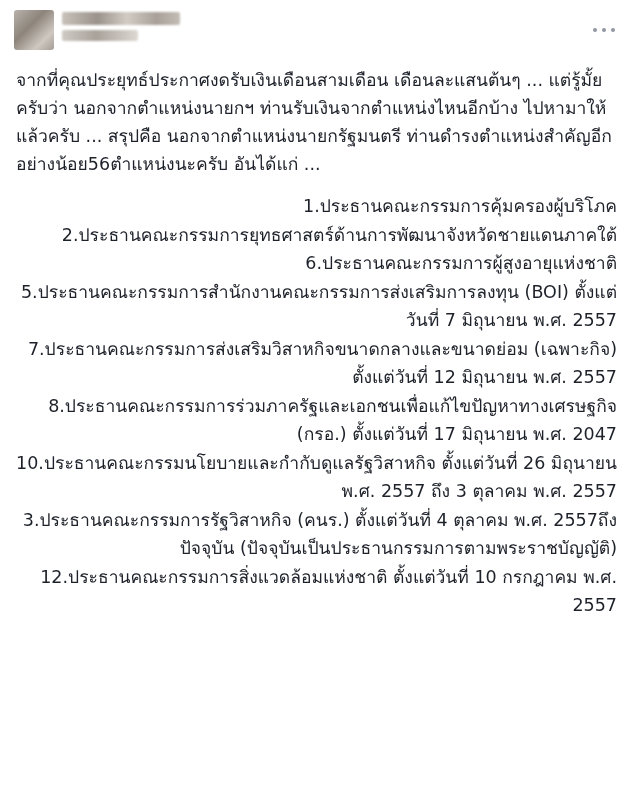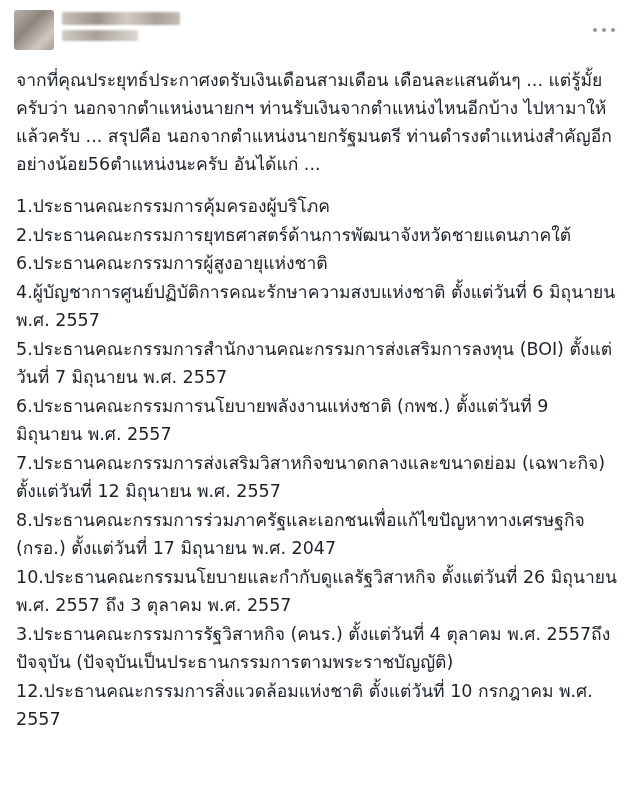--- a/index.html
+++ b/index.html
@@ -98,20 +98,21 @@
     margin: 0;
     padding: 0;
   }
   ol.items li {
     font-size: 17.5px;
     line-height: 28.5px;
     color: #1d2129;
     margin: 0;
     padding: 0;
     word-break: break-word;
+    text-align: right;
   }
 </style>
 </head>
 <body>
 
 <div class="post">
 
   <div class="post-header">
     <div class="author-block">
       <div class="avatar"></div>
@@ -126,23 +127,21 @@
       <span></span>
     </div>
   </div>
 
   <div class="post-body">
     <p class="intro">จากที่คุณประยุทธ์ประกาศงดรับเงินเดือนสามเดือน เดือนละแสนต้นๆ ... แต่รู้มั้ยครับว่า นอกจากตำแหน่งนายกฯ ท่านรับเงินจากตำแหน่งไหนอีกบ้าง ไปหามาให้แล้วครับ ... สรุปคือ นอกจากตำแหน่งนายกรัฐมนตรี ท่านดำรงตำแหน่งสำคัญอีกอย่างน้อย56ตำแหน่งนะครับ อันได้แก่ ...</p>
     <ol class="items" id="position-list">
         <li>1.ประธานคณะกรรมการคุ้มครองผู้บริโภค</li>
         <li>2.ประธานคณะกรรมการยุทธศาสตร์ด้านการพัฒนาจังหวัดชายแดนภาคใต้</li>
         <li>6.ประธานคณะกรรมการผู้สูงอายุแห่งชาติ</li>
-        <li>4.ผู้บัญชาการศูนย์ปฏิบัติการคณะรักษาความสงบแห่งชาติ ตั้งแต่วันที่ 6 มิถุนายน พ.ศ. 2557</li>
         <li>5.ประธานคณะกรรมการสำนักงานคณะกรรมการส่งเสริมการลงทุน (BOI) ตั้งแต่วันที่ 7 มิถุนายน พ.ศ. 2557</li>
-        <li>6.ประธานคณะกรรมการนโยบายพลังงานแห่งชาติ (กพช.) ตั้งแต่วันที่ 9 มิถุนายน พ.ศ. 2557</li>
         <li>7.ประธานคณะกรรมการส่งเสริมวิสาหกิจขนาดกลางและขนาดย่อม (เฉพาะกิจ) ตั้งแต่วันที่ 12 มิถุนายน พ.ศ. 2557</li>
         <li>8.ประธานคณะกรรมการร่วมภาครัฐและเอกชนเพื่อแก้ไขปัญหาทางเศรษฐกิจ (กรอ.) ตั้งแต่วันที่ 17 มิถุนายน พ.ศ. 2047</li>
         <li>10.ประธานคณะกรรมนโยบายและกำกับดูแลรัฐวิสาหกิจ ตั้งแต่วันที่ 26 มิถุนายน พ.ศ. 2557 ถึง 3 ตุลาคม พ.ศ. 2557</li>
         <li>3.ประธานคณะกรรมการรัฐวิสาหกิจ (คนร.) ตั้งแต่วันที่ 4 ตุลาคม พ.ศ. 2557ถึงปัจจุบัน (ปัจจุบันเป็นประธานกรรมการตามพระราชบัญญัติ)</li>
         <li>12.ประธานคณะกรรมการสิ่งแวดล้อมแห่งชาติ ตั้งแต่วันที่ 10 กรกฎาคม พ.ศ. 2557</li>
       </ol>
   </div>
 
 </div>
 

